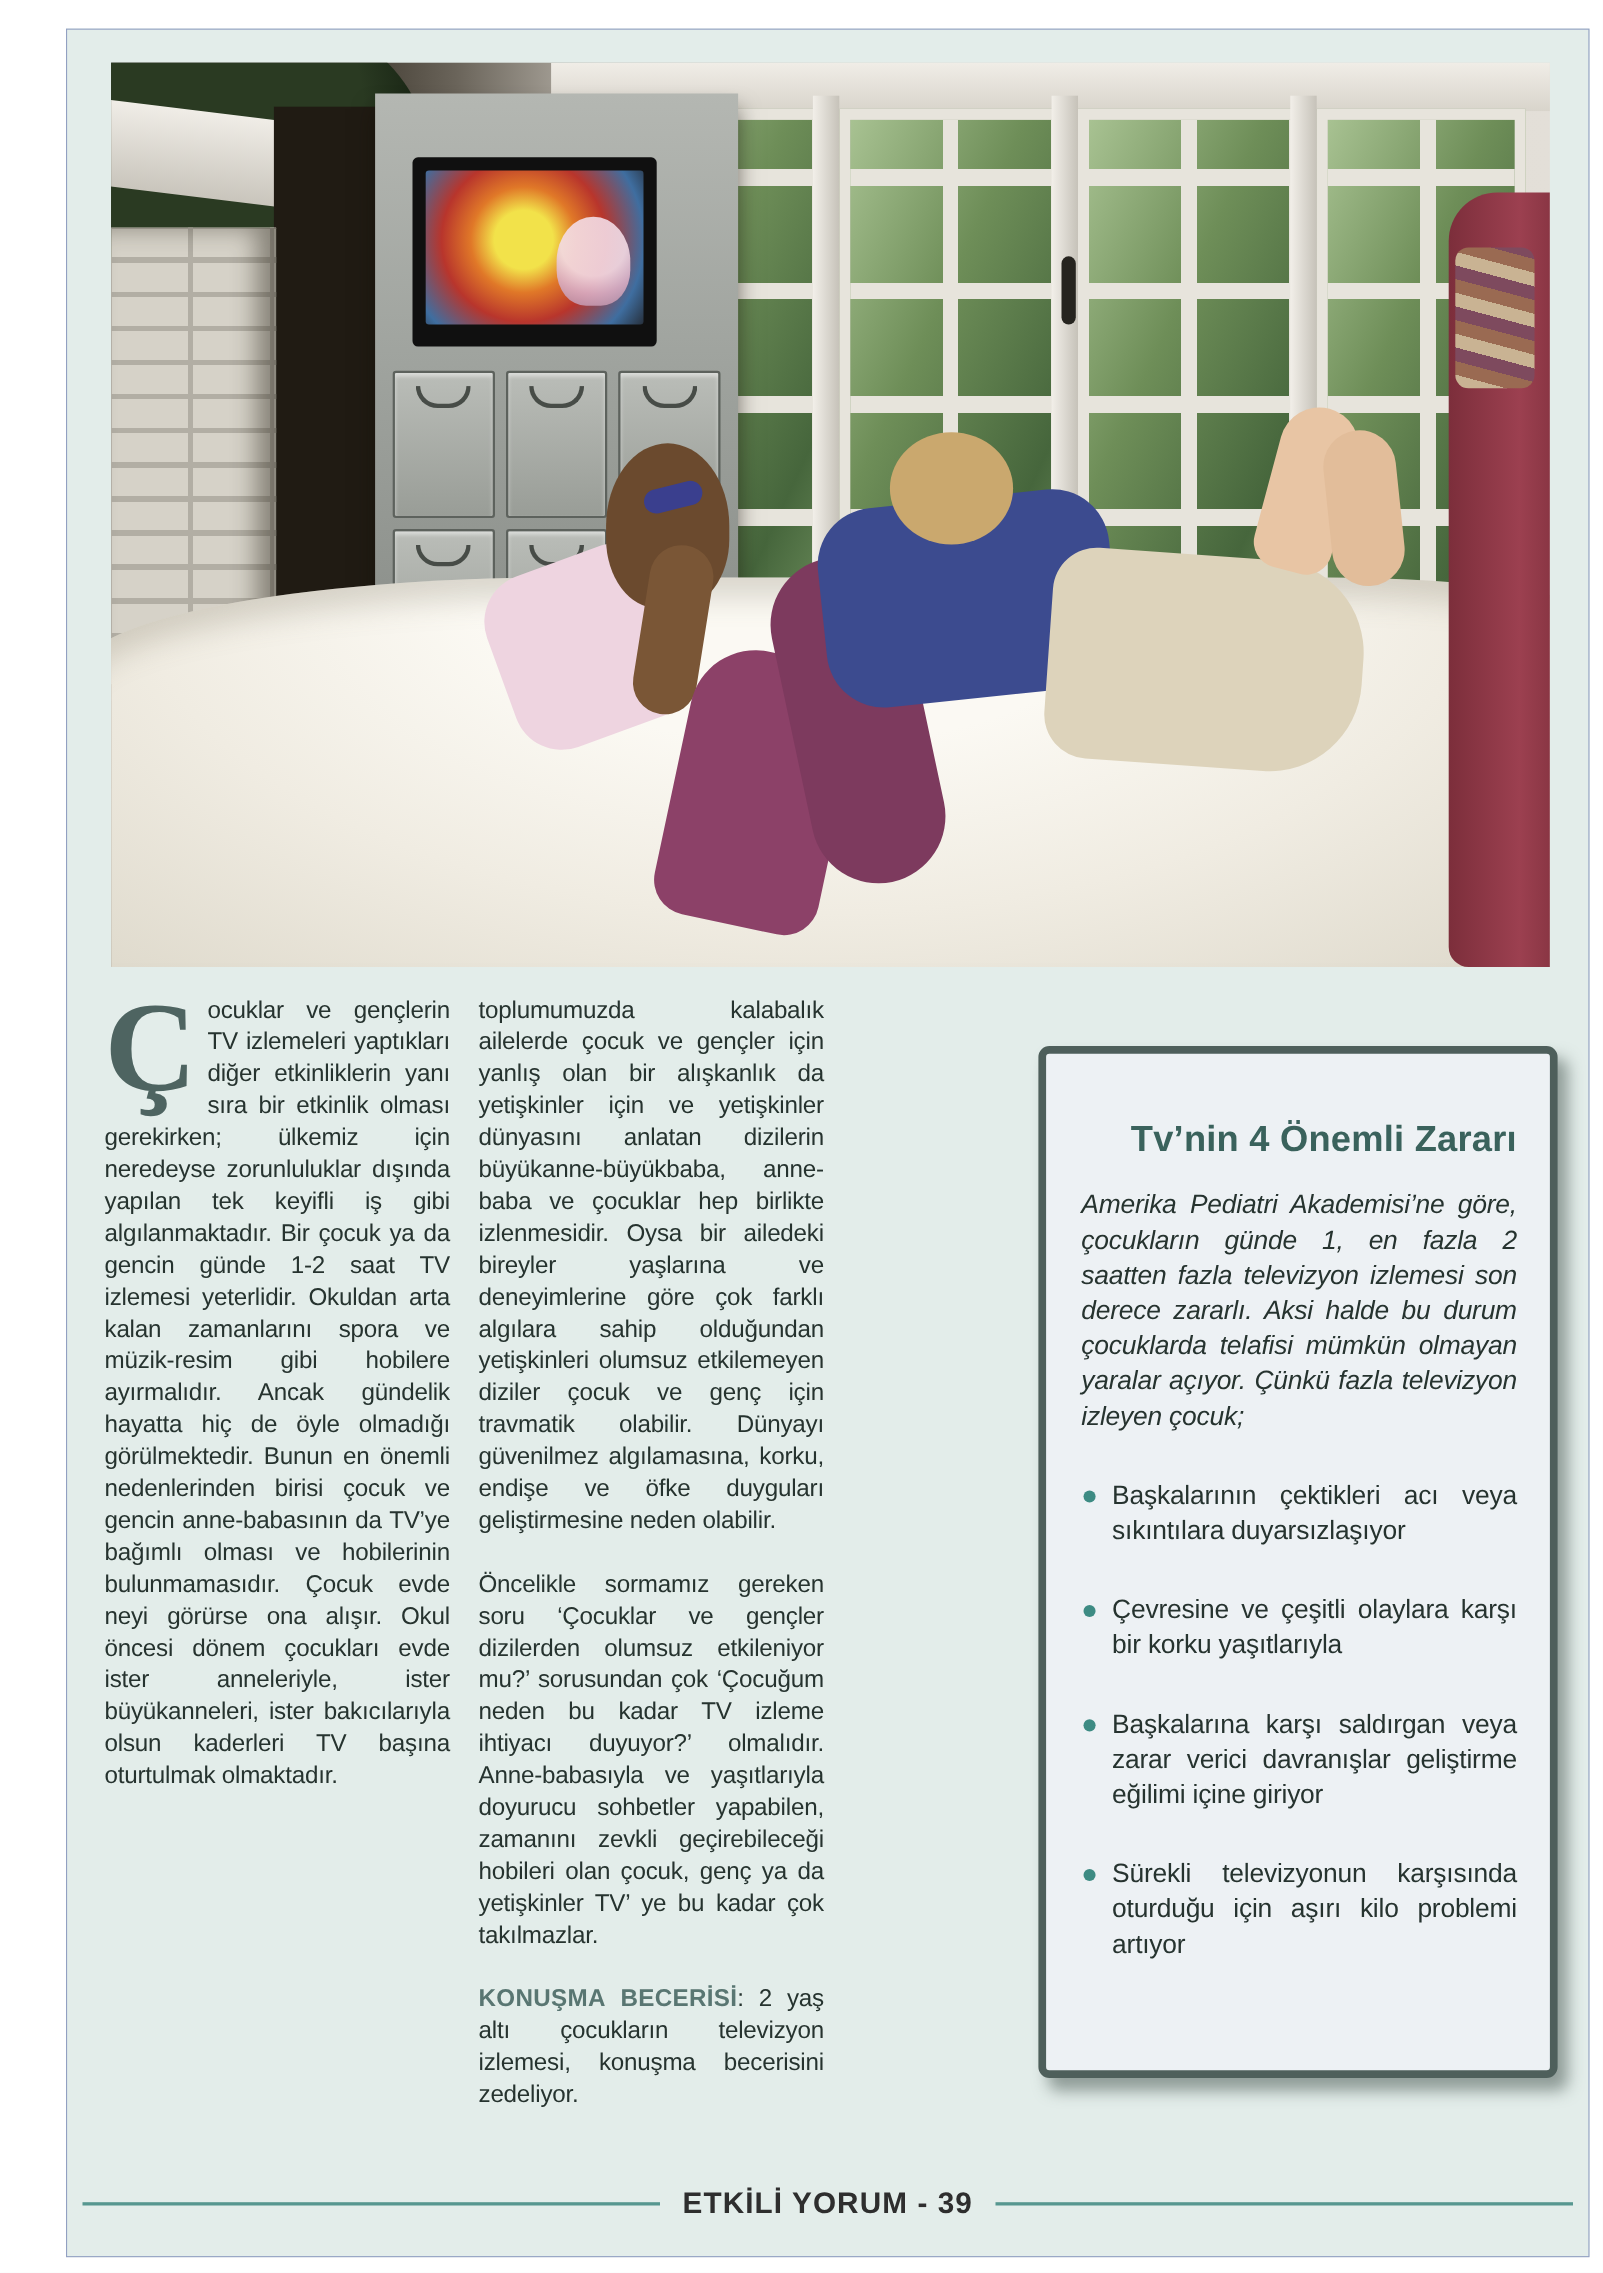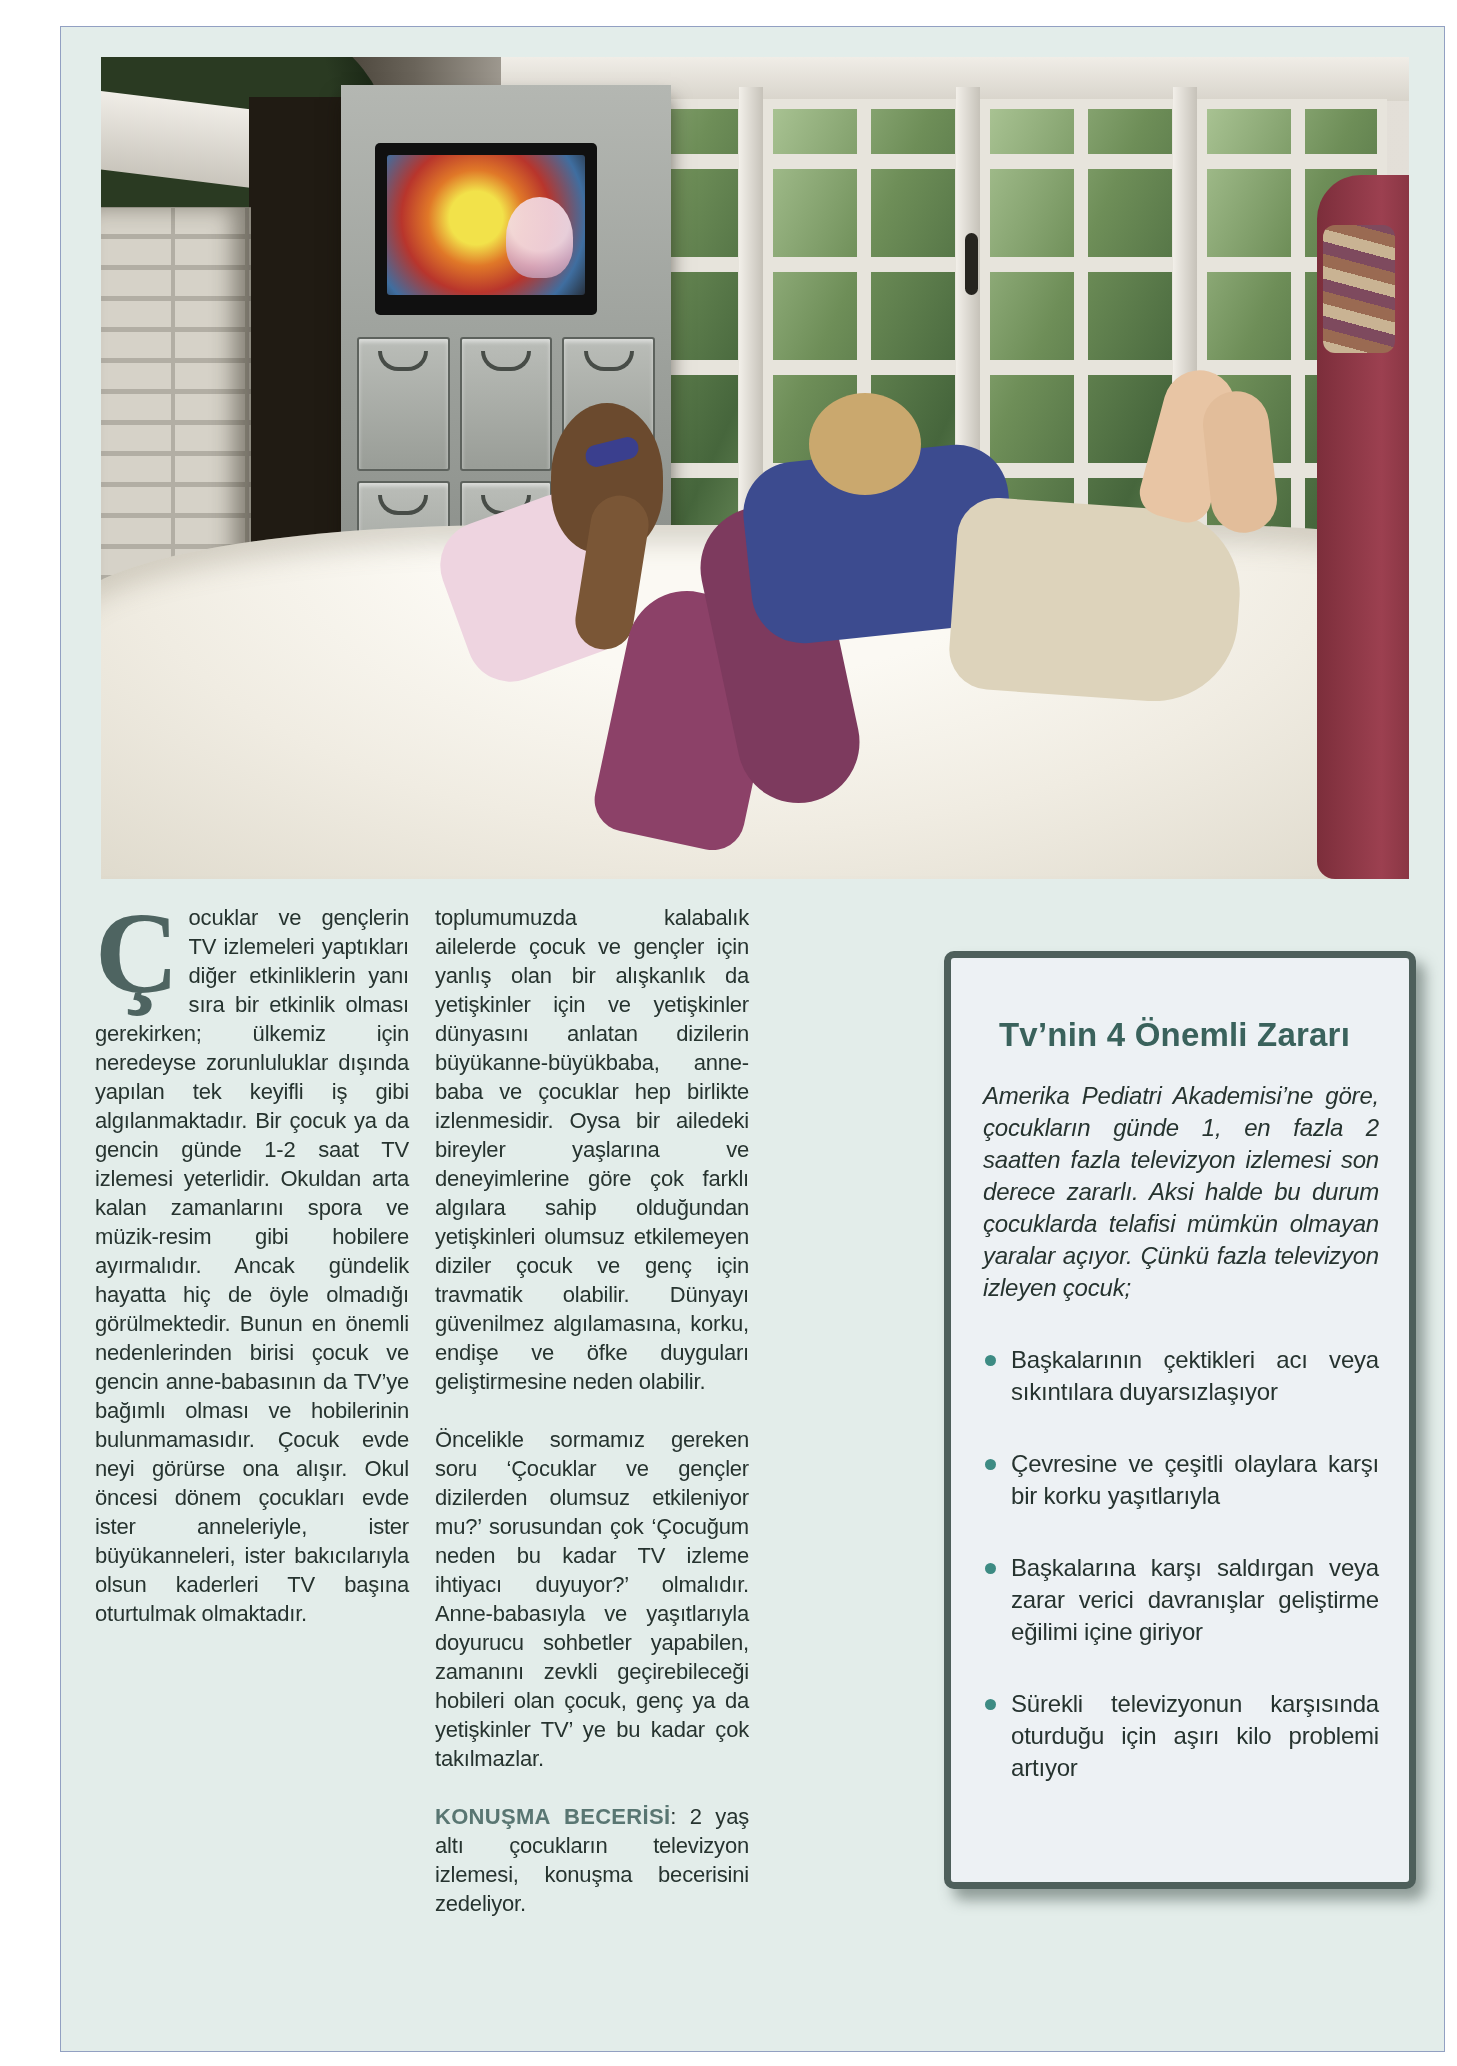--- a/index.html
+++ b/index.html
@@ -86,21 +86,21 @@
   .col p:last-child{margin-bottom:0;}
   .dropcap{float:left;font-family:"Liberation Serif",serif;font-weight:700;font-size:116px;
        line-height:88px;padding:6px 10px 0 0;color:#4e6461;}
   .konusma{font-weight:700;color:#597672;letter-spacing:0.3px;}
   .p-tight{margin-top:-29px;}
   
   .sidebar-box{margin-left:auto;width:472px;height:938px;margin-top:48px;box-sizing:border-box;
       background:#edf1f4;border:7px solid #4e5f5b;border-radius:10px;
       box-shadow:9px 11px 14px rgba(62,78,72,.5);
       padding:58px 30px 30px 32px;}
-  .sb-title{font-size:33px;font-weight:700;color:#3a625c;letter-spacing:0.2px;margin:0 0 26px 16px;}
+  .sb-title{font-size:33px;font-weight:700;color:#3a625c;letter-spacing:0.2px;margin:0 0 26px 4px;text-align:right;}
   .sb-intro{font-size:24px;line-height:32px;color:#26332f;text-align:justify;margin:0 0 10px 0;letter-spacing:-0.2px;font-style:italic;}
   .sb-list{list-style:none;margin:0;padding:0;}
   .sb-list li{position:relative;padding-left:28px;margin-top:40px;font-size:24px;line-height:32px;
       color:#26332f;text-align:justify;letter-spacing:-0.2px;}
   .sb-list li::before{content:"";position:absolute;left:2px;top:11px;width:11px;height:11px;
       border-radius:50%;background:#3d8b83;}
   
   .footer{position:absolute;left:14px;right:14px;bottom:32px;display:flex;align-items:center;gap:20px;}
   .footer .line{flex:1;height:3px;background:#579790;}
   .footer-text{font-size:27px;font-weight:700;color:#2e2e2e;letter-spacing:1px;white-space:nowrap;}
@@ -193,15 +193,20 @@
         <p class="sb-intro">Amerika Pediatri Akademisi’ne göre, çocukların günde 1, en fazla 2 saatten fazla televizyon izlemesi son derece zararlı. Aksi halde bu durum çocuklarda telafisi mümkün olmayan yaralar açıyor. Çünkü fazla televizyon izleyen çocuk;</p>
         <ul class="sb-list">
           <li>Başkalarının çektikleri acı veya sıkıntılara duyarsızlaşıyor</li>
           <li>Çevresine ve çeşitli olaylara karşı bir korku yaşıtlarıyla</li>
           <li>Başkalarına karşı saldırgan veya zarar verici davranışlar geliştirme eğilimi içine giriyor</li>
           <li>Sürekli televizyonun karşısında oturduğu için aşırı kilo problemi artıyor</li>
         </ul>
       </div>
     </div>
 
+    <div class="footer">
+      <div class="line"></div>
+      <div class="footer-text">ETKİLİ YORUM - 39</div>
+      <div class="line"></div>
+    </div>
 
   </div>
 </div>
 
 </body></html>

